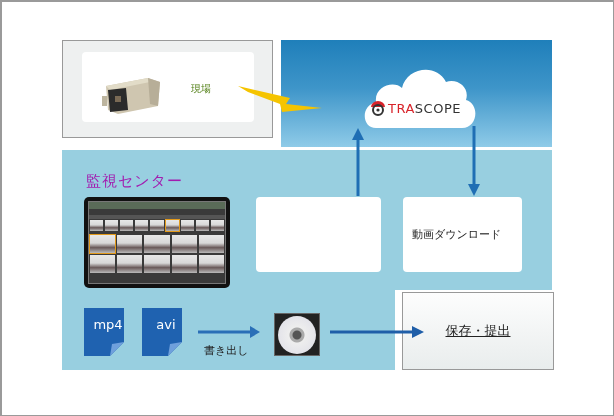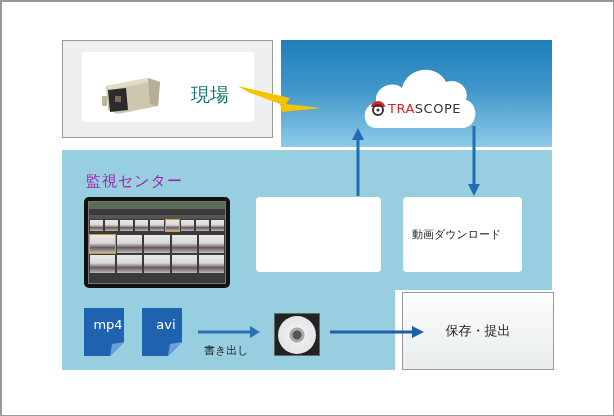--- a/index.html
+++ b/index.html
@@ -4,21 +4,21 @@
 <style>
   * { box-sizing: border-box; margin: 0; padding: 0; }
   html, body { width: 614px; height: 416px; background: #fff; overflow: hidden; }
   body { font-family: "DejaVu Sans", "Liberation Sans", sans-serif; position: relative; }
   .frame { position: absolute; left: 0; top: 0; width: 614px; height: 416px; border: 2px solid #9a9a9a; border-right-width: 1px; border-bottom-width: 1px; background: #fff; }
   .abs { position: absolute; }
 
   
   .site-outer { left: 62px; top: 40px; width: 211px; height: 98px; background: #eef0f0; border: 1px solid #999; }
   .site-inner { left: 82px; top: 52px; width: 172px; height: 70px; background: #fff; border-radius: 4px; }
-  .site-label { left: 191px; top: 82px; font-size: 19px; color: #0f766e; }
+  .site-label { left: 191px; top: 82px; font-size: 10px; color: #4d7c0f; }
 
   
   .sky { left: 281px; top: 40px; width: 271px; height: 107px; background: linear-gradient(#1f7fba 0%, #3e95c9 45%, #8fcbe8 100%); }
 
   
   .center { left: 62px; top: 150px; width: 490px; height: 140px; background: #98cfe0; }
   .lower-left { left: 62px; top: 288px; width: 333px; height: 82px; background: #98cfe0; }
   .center-title { left: 86px; top: 172px; font-size: 15px; color: #a21caf; letter-spacing: 1px; }
 
   .monitor { left: 84px; top: 197px; width: 146px; height: 91px; background: #111; border-radius: 5px; padding: 4px; }
@@ -27,21 +27,21 @@
   .scr-bar2 { position: absolute; left: 0; top: 13px; width: 100%; height: 4px; background: #555; }
   .thumbs { position: absolute; left: 1px; top: 18px; right: 1px; display: grid; gap: 2px; }
   .thumb { background: linear-gradient(#e8e8e8 0%, #d8d8d8 45%, #6a5a5a 70%, #bbb 100%); height: 11px; }
   .thumb.big { height: 18px; }
   .thumb.sel { outline: 1px solid #e39a1a; }
 
   .box { background: #fff; border-radius: 4px; font-size: 11px; color: #222; }
   .step-box { left: 256px; top: 197px; width: 125px; height: 75px; padding: 17px 0 0 7px; line-height: 21px; }
   .dl-box { left: 403px; top: 197px; width: 119px; height: 75px; display: flex; align-items: center; padding-left: 9px; }
 
-  .save-box { left: 402px; top: 292px; width: 152px; height: 78px; border: 1px solid #999; background: linear-gradient(#fdfdfd, #e9eded); display: flex; align-items: center; justify-content: center; font-size: 13px; color: #222; }
+  .save-box { left: 402px; top: 292px; width: 152px; height: 78px; border: 1px solid #999; background: linear-gradient(#fdfdfd, #e9eded); display: flex; align-items: center; justify-content: center; font-size: 13px; color: #222; text-decoration: underline; }
 
   .file { width: 40px; height: 48px; }
   .file-label { position: absolute; left: 0; top: 9px; width: 48px; text-align: center; color: #fff; font-size: 13px; }
   .export-label { left: 204px; top: 343px; font-size: 11px; color: #222; }
   .cd { left: 274px; top: 313px; width: 46px; height: 43px; background: #222; border: 1px solid #666; display: flex; align-items: center; justify-content: center; }
   .cd-disc { width: 38px; height: 38px; border-radius: 50%; background: radial-gradient(circle, #555 0 4px, #aaa 5px 7px, #eee 8px, #dcdce6 100%); }
   svg.overlay { position: absolute; left: 0; top: 0; }
 </style>
 </head>
 <body>

